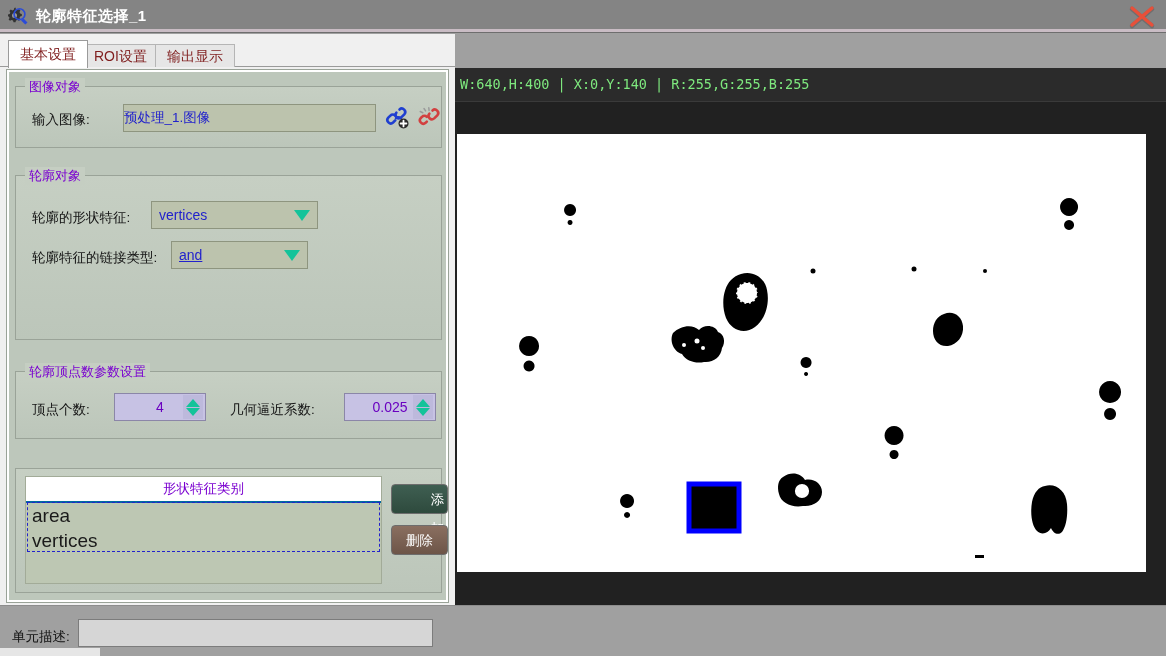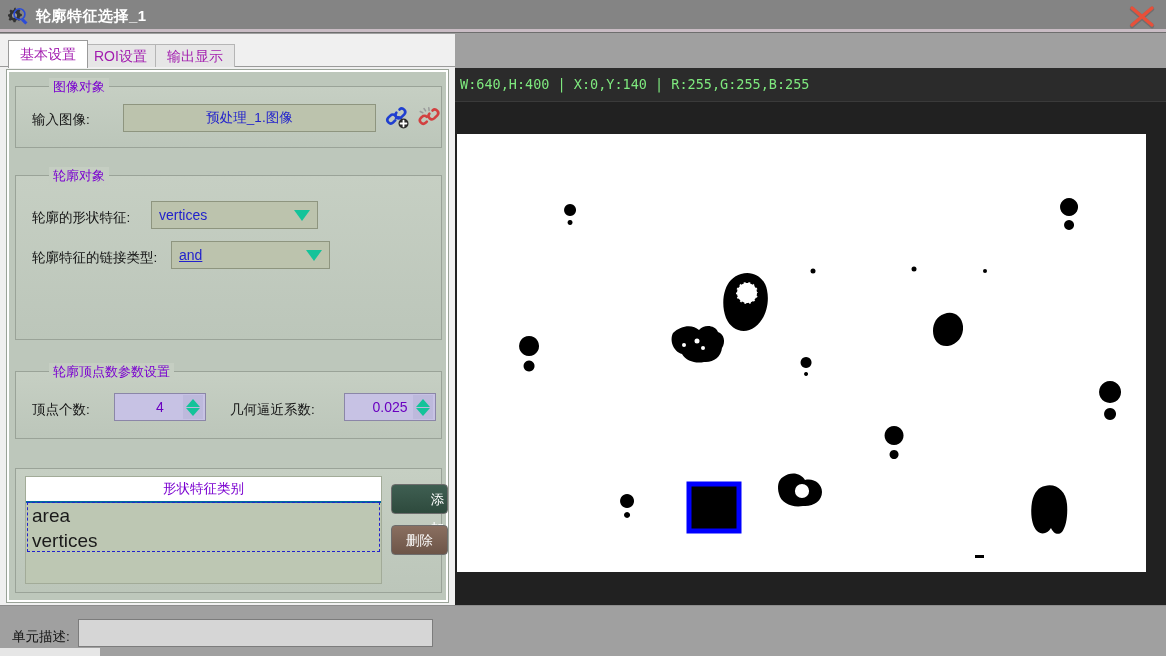--- a/index.html
+++ b/index.html
@@ -59,21 +59,21 @@
   }
   .tab {
     position: absolute; top: 10px;
     height: 23px;
     line-height: 22px;
     padding: 0 11px;
     background: #e6e6e6;
     border: 1px solid #b5b5b5;
     border-bottom: none;
     font-size: 14px;
-    color: #a21caf;
+    color: #7f1d1d;
     box-sizing: border-box;
     cursor: pointer;
     white-space: nowrap;
   }
   .tab.active {
     top: 6px;
     height: 28px;
     line-height: 27px;
     background: #ffffff;
     border-color: #9a9a9a;
@@ -102,42 +102,40 @@
     box-sizing: border-box;
   }
   .group-title {
     position: absolute;
     top: -9px; left: 9px;
     padding: 0 4px;
     font-size: 13px;
     color: #7a00d0;
     background: #c5cec2;
     white-space: nowrap;
-    margin-left: 24px;
   }
   .g-image  { left: 6px;  top: 14px;  width: 427px; height: 62px; }
   .g-cont   { left: 6px;  top: 103px; width: 427px; height: 165px; }
   .g-vert   { left: 6px;  top: 299px; width: 427px; height: 68px; }
   .g-list   { left: 6px;  top: 396px; width: 427px; height: 125px; }
 
   .field-label {
     position: absolute;
     font-size: 13.5px;
     color: #141414;
     white-space: nowrap;
   }
 
   .tbox {
     position: absolute;
     background: #bcc3ad;
     border: 1px solid #8e957f;
     box-sizing: border-box;
     color: #2222cc;
     font-size: 13.5px;
-    text-align: center;
     line-height: 26px;
     cursor: text;
   }
 
   .combo {
     position: absolute;
     background: #bcc3ad;
     border: 1px solid #8e957f;
     box-sizing: border-box;
     color: #2222cc;
@@ -378,21 +376,21 @@
         <div class="group-title">轮廓对象</div>
         <div class="field-label" style="left:16px; top:33px;">轮廓的形状特征:</div>
         <div class="combo" style="left:135px; top:25px; width:167px; height:28px;">
           <span>vertices</span>
           <span class="arrow">
               <i class="tri-down"></i>
             </span>
         </div>
 
         <div class="field-label" style="left:16px; top:73px;">轮廓特征的链接类型:</div>
-        <div class="combo" style="left:155px; top:65px; width:159px; height:28px;text-decoration:underline;">
+        <div class="combo" style="left:155px; top:65px; width:137px; height:28px;text-decoration:underline;">
           <span>and</span>
           <span class="arrow">
               <i class="tri-down"></i>
             </span>
         </div>
       </div>
 
       <div class="group g-vert">
         <div class="group-title">轮廓顶点数参数设置</div>
         <div class="field-label" style="left:16px; top:29px;">顶点个数:</div>

